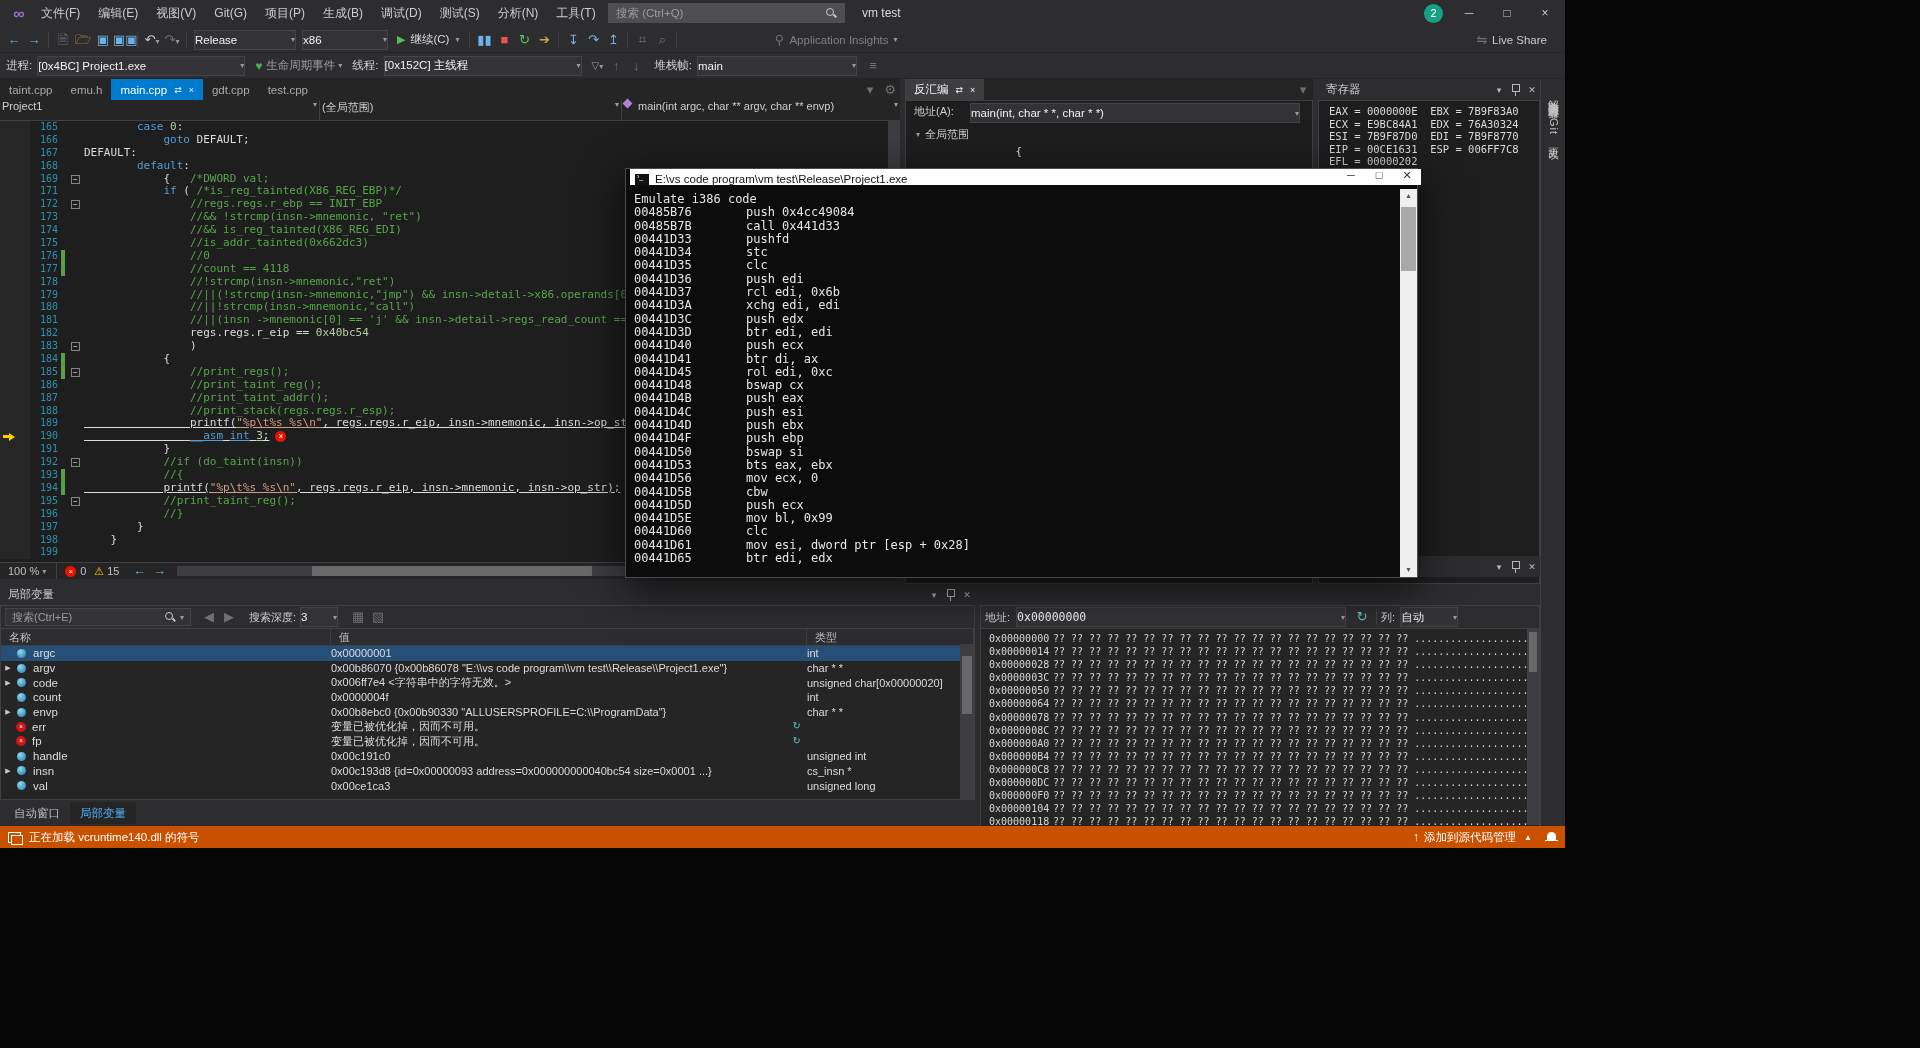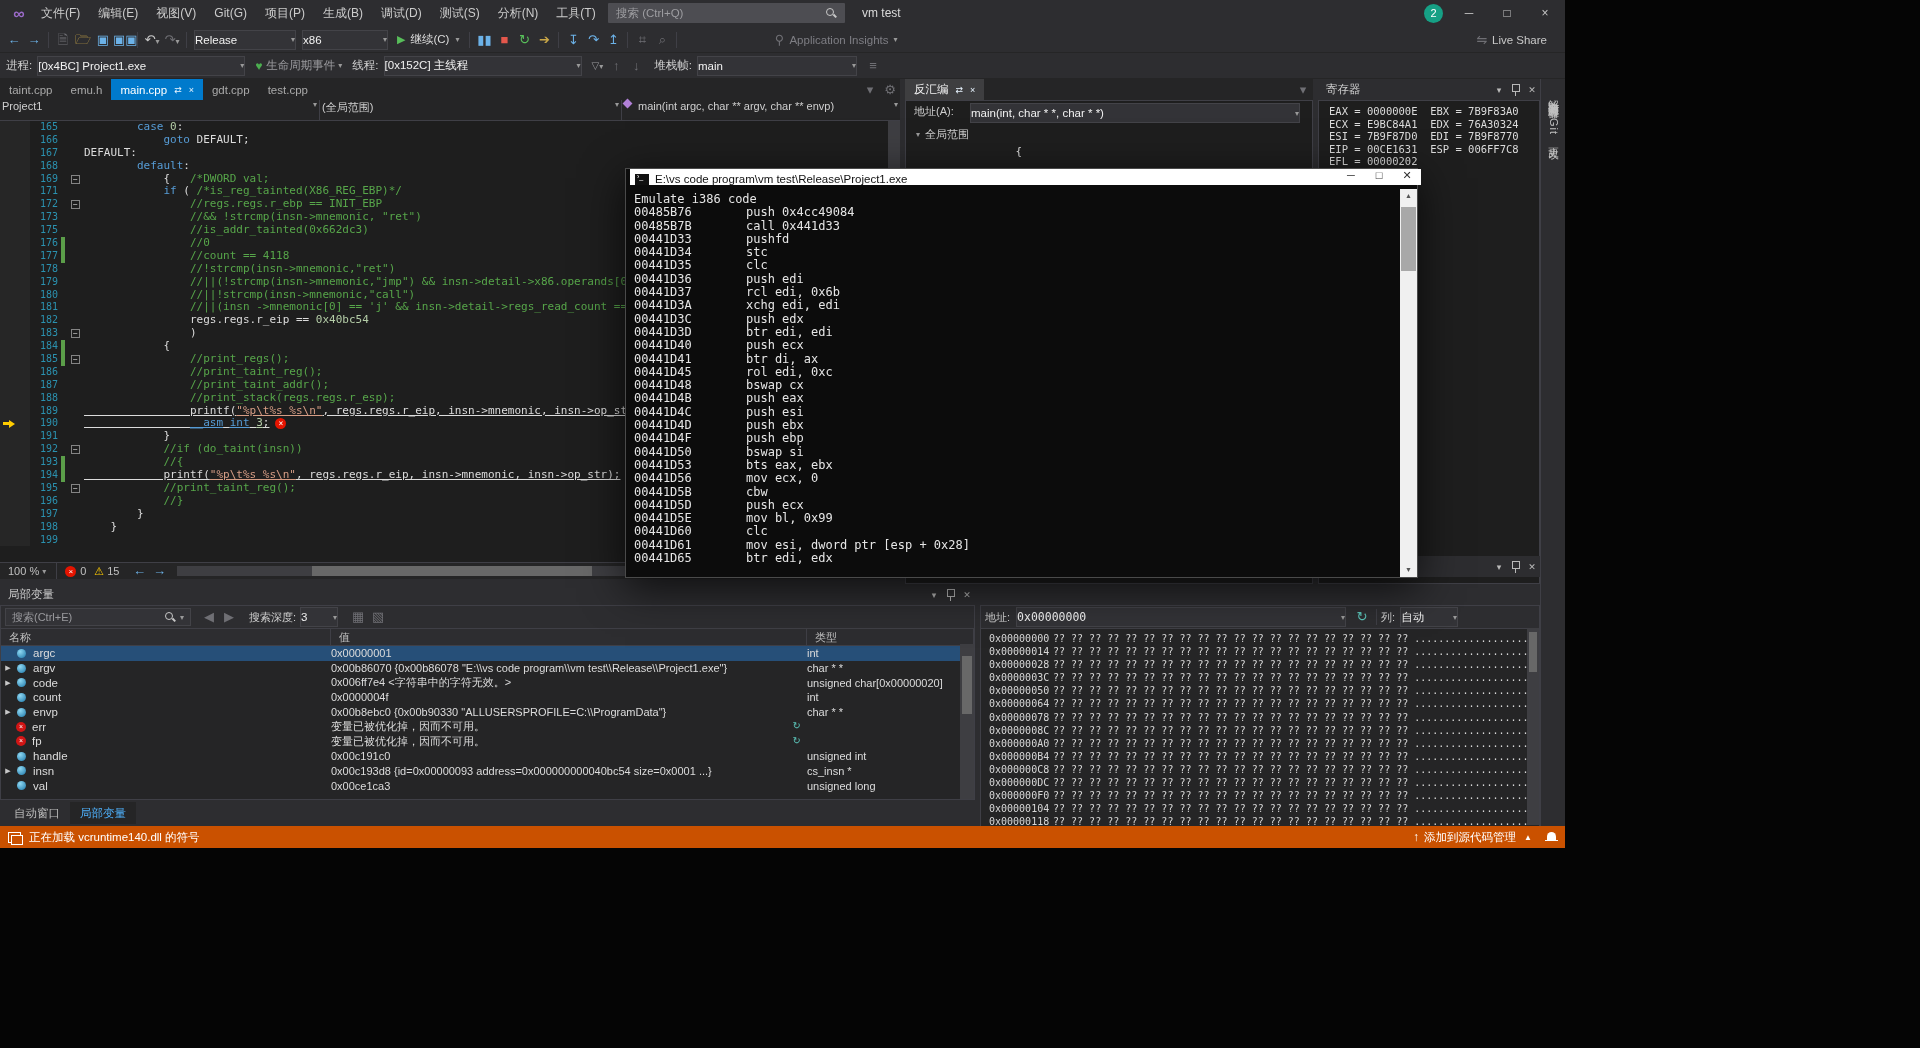--- a/index.html
+++ b/index.html
@@ -272,20 +272,21 @@
 
     <div class="editor" id="code">
         <div class="line"><div class="g1"></div><div class="g2">165</div><div class="g3"></div><div class="g4"></div><div class="codetxt"><span class="pl">        </span><span class="kw">case</span><span class="pl"> </span><span class="nu">0</span><span class="pl">:</span></div></div>
         <div class="line"><div class="g1"></div><div class="g2">166</div><div class="g3"></div><div class="g4"></div><div class="codetxt"><span class="pl">            </span><span class="kw">goto</span><span class="pl"> DEFAULT;</span></div></div>
         <div class="line"><div class="g1"></div><div class="g2">167</div><div class="g3"></div><div class="g4"></div><div class="codetxt"><span class="pl">DEFAULT:</span></div></div>
         <div class="line"><div class="g1"></div><div class="g2">168</div><div class="g3"></div><div class="g4"></div><div class="codetxt"><span class="pl">        </span><span class="kw">default</span><span class="pl">:</span></div></div>
         <div class="line"><div class="g1"></div><div class="g2">169</div><div class="g3"></div><div class="g4"><span class="foldbox">−</span></div><div class="codetxt"><span class="pl">            {   </span><span class="cm">/*DWORD val;</span></div></div>
         <div class="line"><div class="g1"></div><div class="g2">171</div><div class="g3"></div><div class="g4"></div><div class="codetxt"><span class="pl">            </span><span class="kw">if</span><span class="pl"> ( </span><span class="cm">/*is_reg_tainted(X86_REG_EBP)*/</span></div></div>
         <div class="line"><div class="g1"></div><div class="g2">172</div><div class="g3"></div><div class="g4"><span class="foldbox">−</span></div><div class="codetxt"><span class="pl">                </span><span class="cm">//regs.regs.r_ebp == INIT_EBP</span></div></div>
         <div class="line"><div class="g1"></div><div class="g2">173</div><div class="g3"></div><div class="g4"></div><div class="codetxt"><span class="pl">                </span><span class="cm">//&amp;&amp; !strcmp(insn-&gt;mnemonic, "ret")</span></div></div>
+        <div class="line"><div class="g1"></div><div class="g2">174</div><div class="g3"></div><div class="g4"></div><div class="codetxt"><span class="pl">                </span><span class="cm">//&amp;&amp; is_reg_tainted(X86_REG_EDI)</span></div></div>
         <div class="line"><div class="g1"></div><div class="g2">175</div><div class="g3"></div><div class="g4"></div><div class="codetxt"><span class="pl">                </span><span class="cm">//is_addr_tainted(0x662dc3)</span></div></div>
         <div class="line"><div class="g1"></div><div class="g2">176</div><div class="g3"><b></b></div><div class="g4"></div><div class="codetxt"><span class="pl">                </span><span class="cm">//0</span></div></div>
         <div class="line"><div class="g1"></div><div class="g2">177</div><div class="g3"><b></b></div><div class="g4"></div><div class="codetxt"><span class="pl">                </span><span class="cm">//count == 4118</span></div></div>
         <div class="line"><div class="g1"></div><div class="g2">178</div><div class="g3"></div><div class="g4"></div><div class="codetxt"><span class="pl">                </span><span class="cm">//!strcmp(insn-&gt;mnemonic,"ret")</span></div></div>
         <div class="line"><div class="g1"></div><div class="g2">179</div><div class="g3"></div><div class="g4"></div><div class="codetxt"><span class="pl">                </span><span class="cm">//||(!strcmp(insn-&gt;mnemonic,"jmp") &amp;&amp; insn-&gt;detail-&gt;x86.operands[0].type != </span></div></div>
         <div class="line"><div class="g1"></div><div class="g2">180</div><div class="g3"></div><div class="g4"></div><div class="codetxt"><span class="pl">                </span><span class="cm">//||!strcmp(insn-&gt;mnemonic,"call")</span></div></div>
         <div class="line"><div class="g1"></div><div class="g2">181</div><div class="g3"></div><div class="g4"></div><div class="codetxt"><span class="pl">                </span><span class="cm">//||(insn -&gt;mnemonic[0] == 'j' &amp;&amp; insn-&gt;detail-&gt;regs_read_count == 1 &amp;&amp; in</span></div></div>
         <div class="line"><div class="g1"></div><div class="g2">182</div><div class="g3"></div><div class="g4"></div><div class="codetxt"><span class="pl">                regs.regs.r_eip == </span><span class="nu">0x40bc54</span></div></div>
         <div class="line"><div class="g1"></div><div class="g2">183</div><div class="g3"></div><div class="g4"><span class="foldbox">−</span></div><div class="codetxt"><span class="pl">                )</span></div></div>
         <div class="line"><div class="g1"></div><div class="g2">184</div><div class="g3"><b></b></div><div class="g4"></div><div class="codetxt"><span class="pl">            {</span></div></div>

